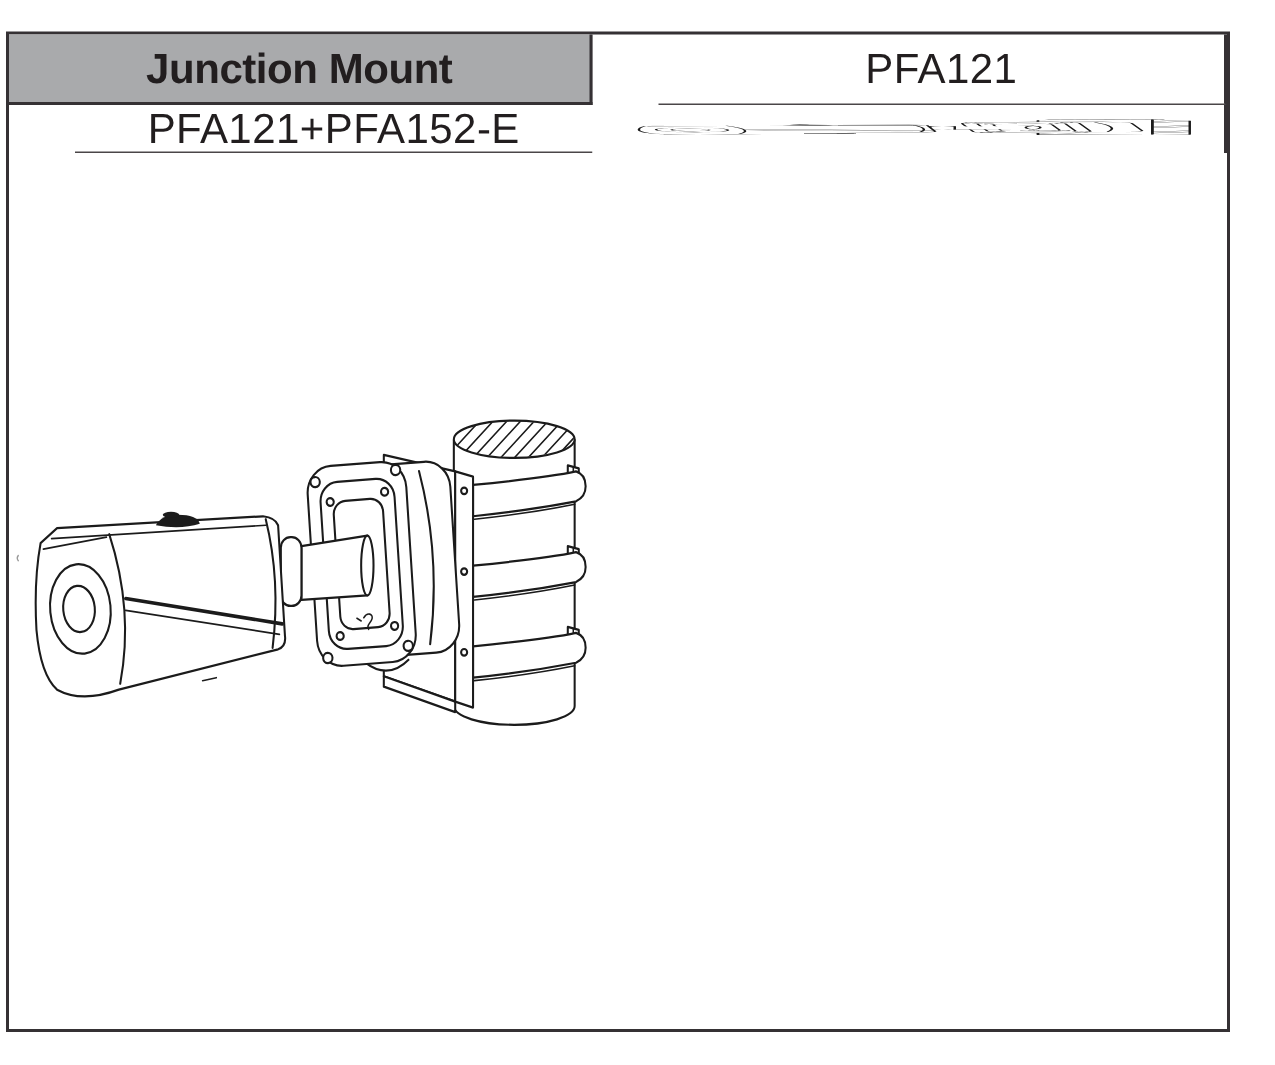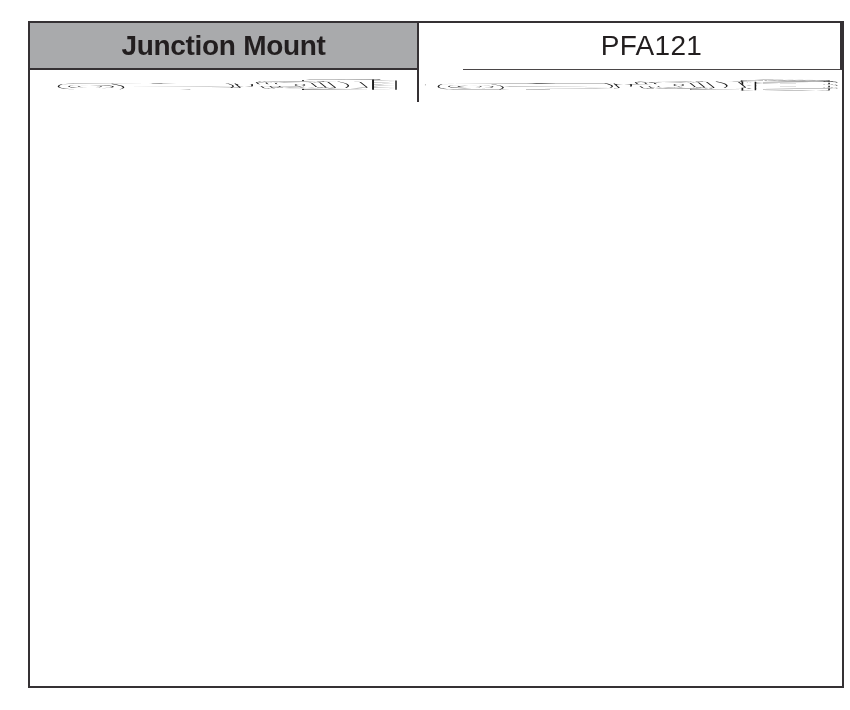--- a/index.html
+++ b/index.html
@@ -4,21 +4,21 @@
 <style>
   html,body{margin:0;padding:0;}
   body{
     width:850px;height:710px;position:relative;
     background:#ffffff;
     font-family:"Liberation Sans", sans-serif;
     color:#221e1f;
     overflow:hidden;
   }
   .mount-table{
-    position:absolute;left:28px;top:21px;
+    position:absolute;left:4px;top:21px;
     width:812px;height:663px;
     border:2px solid #353134;
     display:grid;
     grid-template-columns:389px 1fr;
     grid-template-rows:47px 32px 1fr;
     background:#ffffff;
   }
   .cell{box-sizing:border-box;display:flex;align-items:center;justify-content:center;}
   .col-left{border-right:2px solid #353134;}
   .hdr{
@@ -92,20 +92,23 @@
 
 <div class="mount-table">
 
   <div class="cell hdr col-left">
     <span>Junction Mount</span>
   </div>
 
   <div class="cell mdl col-left">
     <span>PFA121</span>
   </div>
+  <div class="cell mdl">
+    <span>PFA121+PFA152-E</span>
+  </div>
 
   <div class="cell img-cell col-left">
     <svg viewBox="0 0 387 586" preserveAspectRatio="none">
       <title>bullet-camera-on-junction-box-wall-mount</title>
       <defs>
         <clipPath id="wallSideClip">
             <path d="M343,180 L366,193 L366,361 L343,357 Z"></path>
           </clipPath>
         <clipPath id="wallTopClip">
             <path d="M273,189 L343,180 L350,172 L280,181 Z"></path>

